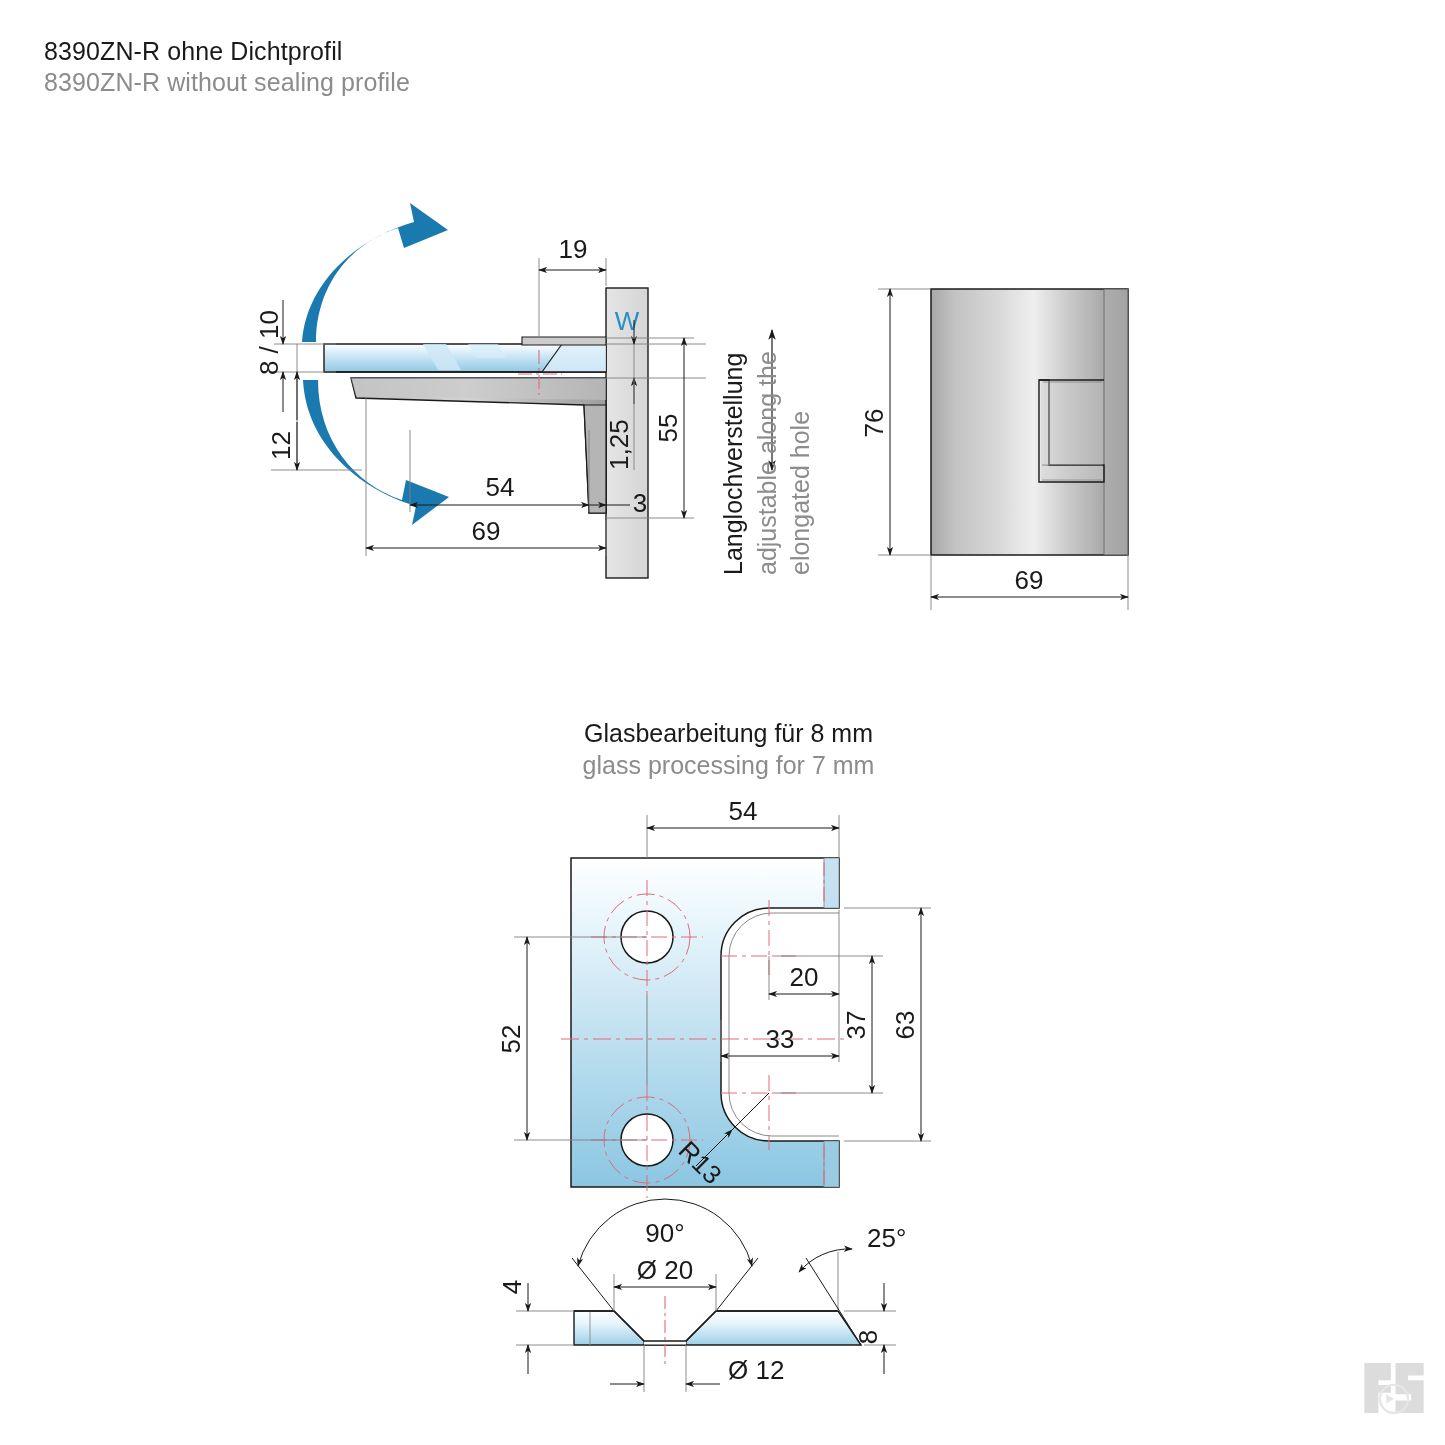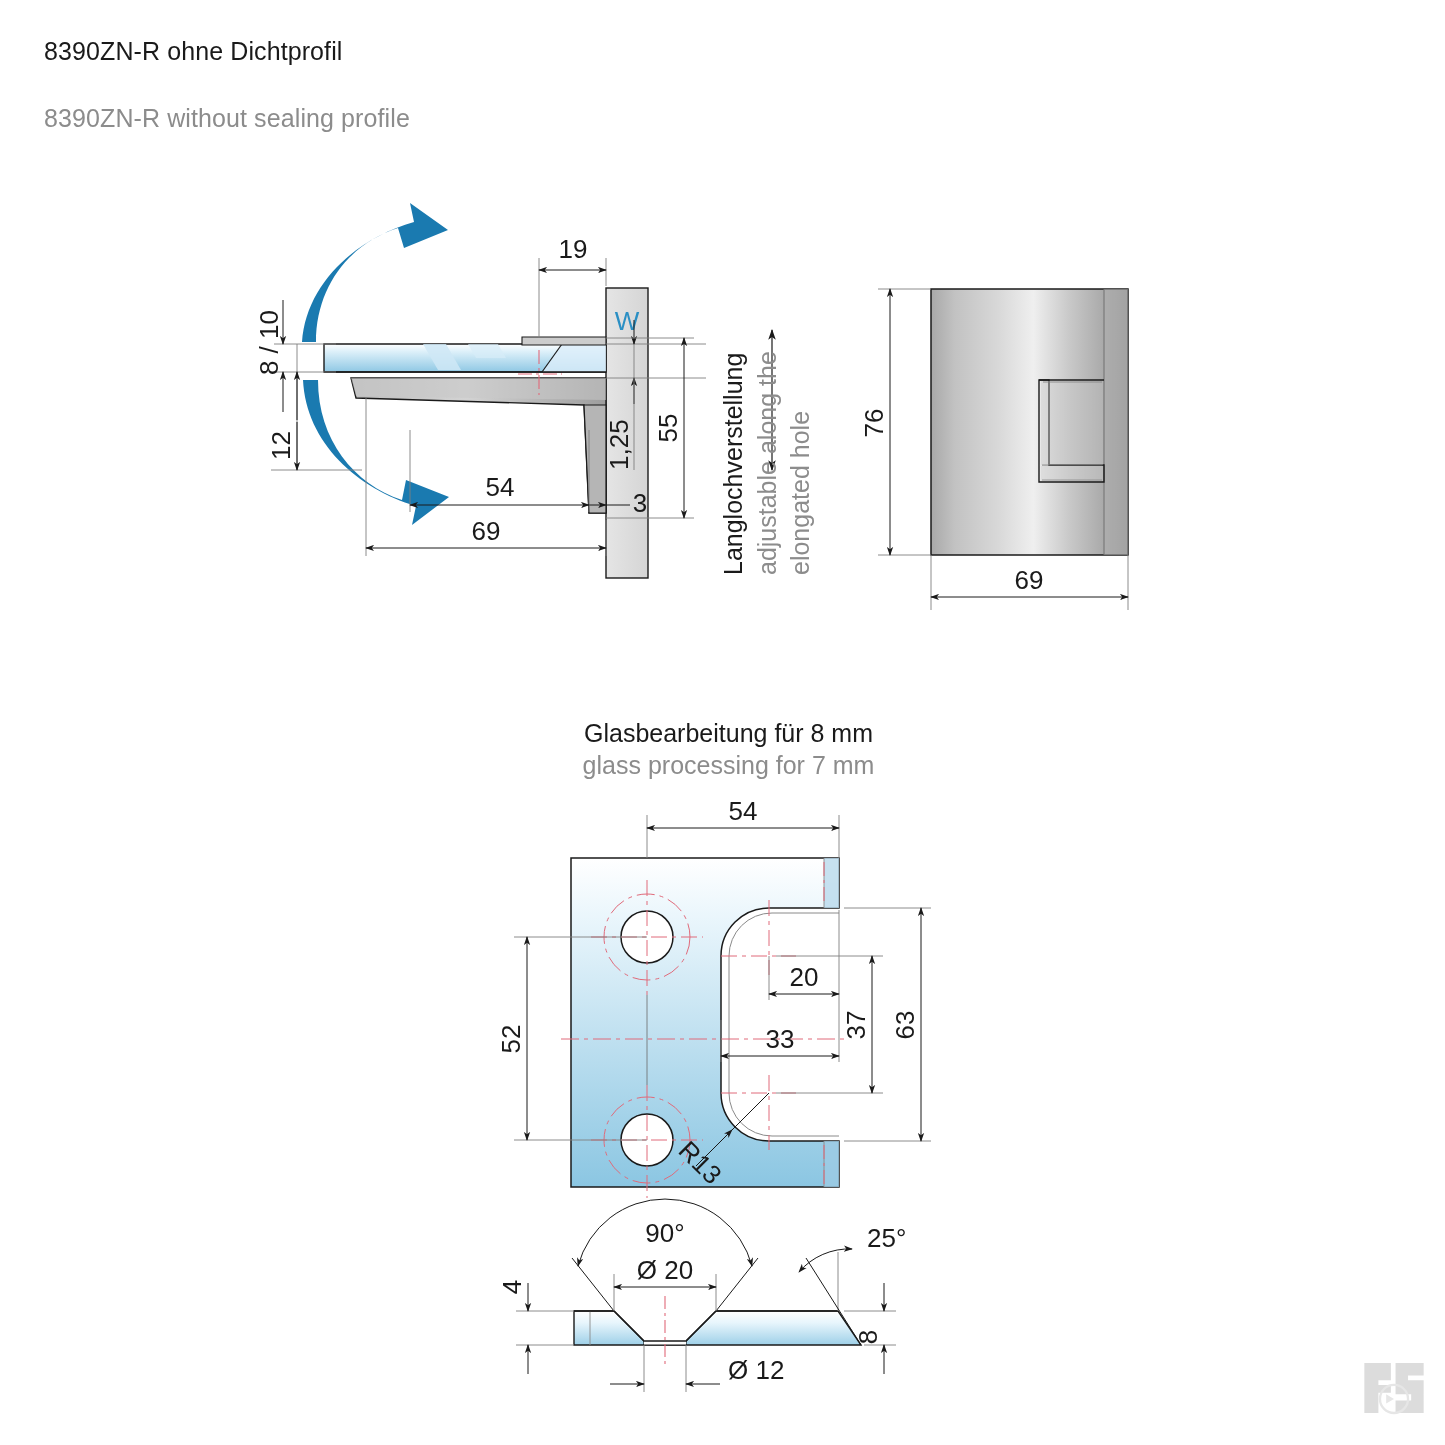--- a/index.html
+++ b/index.html
@@ -33,21 +33,20 @@
     white-space: nowrap;
     line-height: 30px;
   }
   .title-en {
     font-size: 25px;
     color: #8c8c8c;
     font-weight: 400;
     letter-spacing: 0.1px;
     white-space: nowrap;
     line-height: 32px;
-    margin-top: 36px;
   }
   .section-head {
     position: absolute;
     top: 718px;
     left: 0;
     width: 1445px;
     text-align: center;
   }
   .section-de {
     font-size: 25px;

